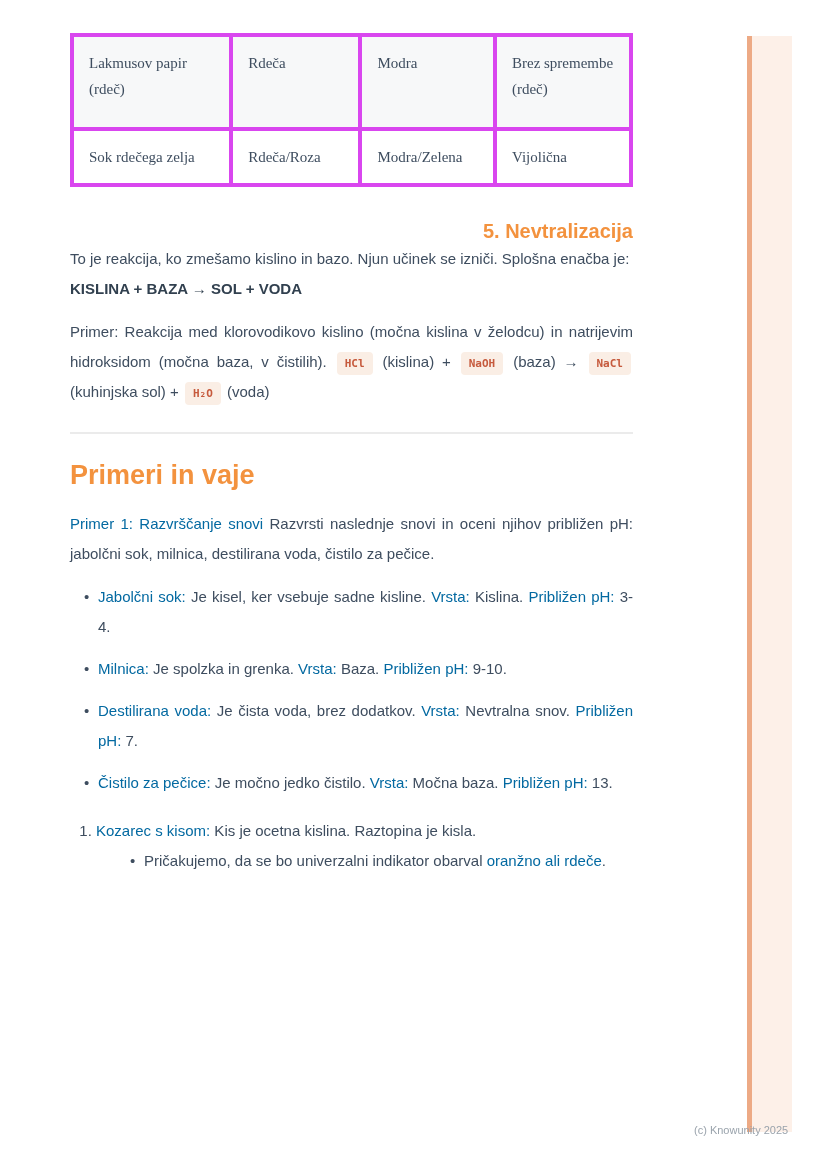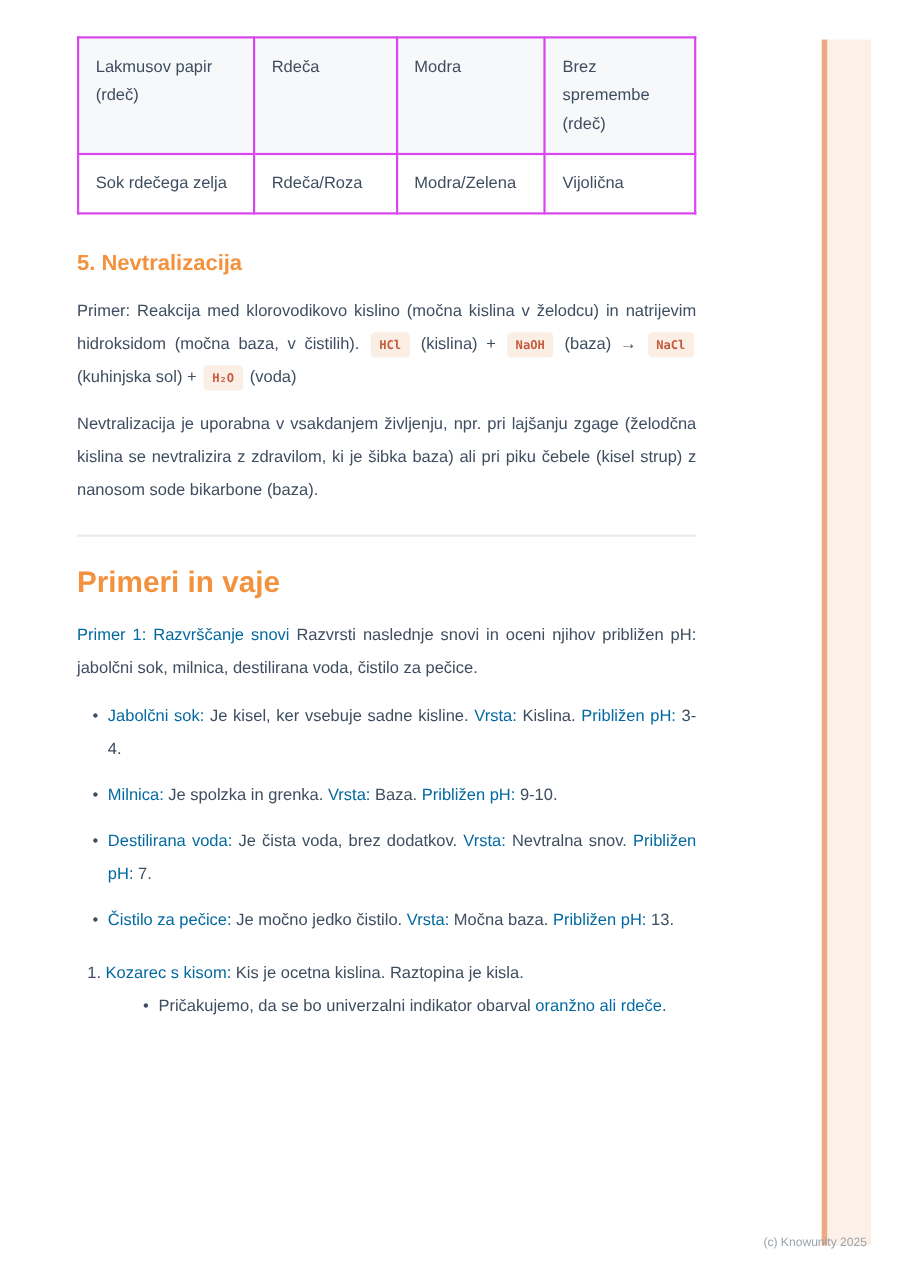--- a/index.html
+++ b/index.html
@@ -17,40 +17,42 @@
     width: 563px;
   }
   
   table.ind-table {
     width: 100%;
     border-collapse: collapse;
     font-size: 15px;
     color: #3e4d5f;
   }
   table.ind-table td {
-    border: 2px solid #d946ef;
+    border: 4px solid #d946ef;
     padding: 13px 12px 13px 15px;
     line-height: 26px;
     vertical-align: middle;
+    font-family: Liberation Serif, serif;
   }
   table.ind-table tr:nth-child(odd) { background: #f7f8f9; }
   table.ind-table tr:nth-child(even) { background: #ffffff; }
   table.ind-table tr.r1 { height: 94px; vertical-align: top; }
   table.ind-table tr.r1 td { vertical-align: top; }
   table.ind-table tr.r2 { height: 82px; }
   table.ind-table tr.r3 { height: 54px; }
   col.c1 { width: 161px; } col.c2 { width: 130px; }
   col.c3 { width: 135px; } col.c4 { width: 137px; }
   
   h3.sec {
     color: #f3923e;
     font-size: 20px;
     font-weight: 700;
-    margin: 32px 0 17px 0;
+    margin: 32px 0 1px 0;
     line-height: 24px;
+    text-align: right;
   }
   h2.big {
     color: #f3923e;
     font-size: 27px;
     font-weight: 700;
     margin: 25px 0 18px 0;
     line-height: 32px;
   }
   
   p.body {
@@ -171,24 +173,24 @@
         <td>Sok rdečega zelja</td>
         <td>Rdeča/Roza</td>
         <td>Modra/Zelena</td>
         <td>Vijolična</td>
       </tr>
     </tbody>
   </table>
 
   <h3 class="sec">5. Nevtralizacija</h3>
 
+  <p class="body"><span>To je reakcija, ko zmešamo kislino in bazo. Njun učinek se izniči. Splošna enačba je:</span><span class="eq-line">KISLINA + BAZA → SOL + VODA</span></p>
 
   <p class="body">Primer: Reakcija med klorovodikovo kislino (močna kislina v želodcu) in natrijevim hidroksidom (močna baza, v čistilih). <span class="code-badge">HCl</span> (kislina) + <span class="code-badge">NaOH</span> (baza) → <span class="code-badge">NaCl</span> (kuhinjska sol) + <span class="code-badge">H₂O</span> (voda)</p>
 
-  <p class="body">Nevtralizacija je uporabna v vsakdanjem življenju, npr. pri lajšanju zgage (želodčna kislina se nevtralizira z zdravilom, ki je šibka baza) ali pri piku čebele (kisel strup) z nanosom sode bikarbone (baza).</p>
 
   <hr class="sep">
 
   <h2 class="big">Primeri in vaje</h2>
 
   <p class="body"><strong>Primer 1: Razvrščanje snovi</strong> Razvrsti naslednje snovi in oceni njihov približen pH: jabolčni sok, milnica, destilirana voda, čistilo za pečice.</p>
 
   <ul class="bullets">
     <li><strong>Jabolčni sok:</strong> Je kisel, ker vsebuje sadne kisline. <strong>Vrsta:</strong> Kislina. <strong>Približen pH:</strong> 3-4.</li>
     <li><strong>Milnica:</strong> Je spolzka in grenka. <strong>Vrsta:</strong> Baza. <strong>Približen pH:</strong> 9-10.</li>

